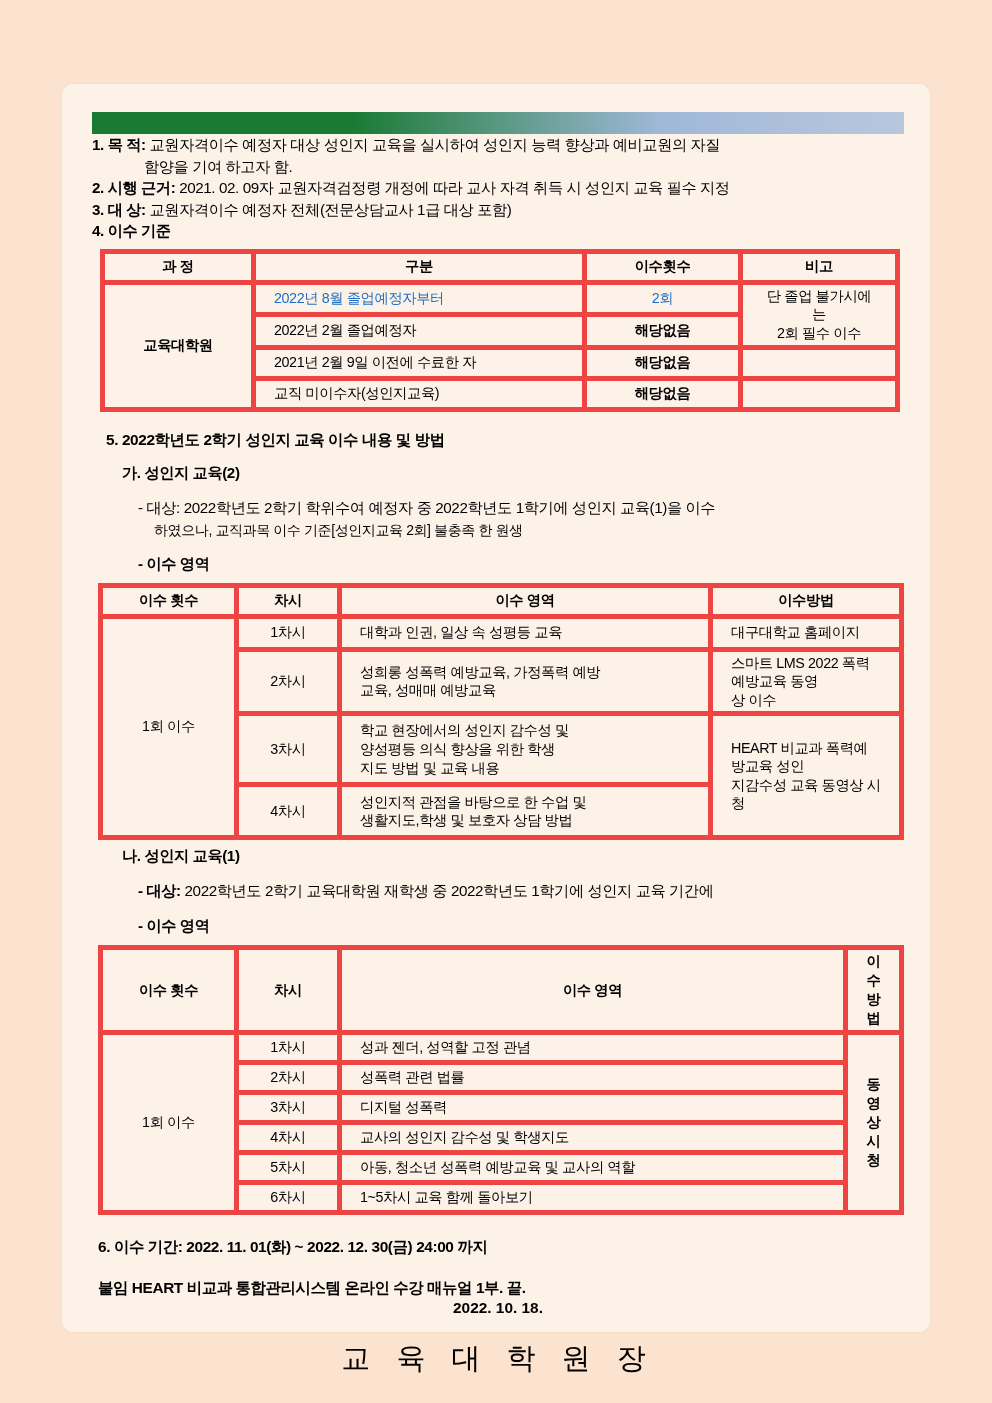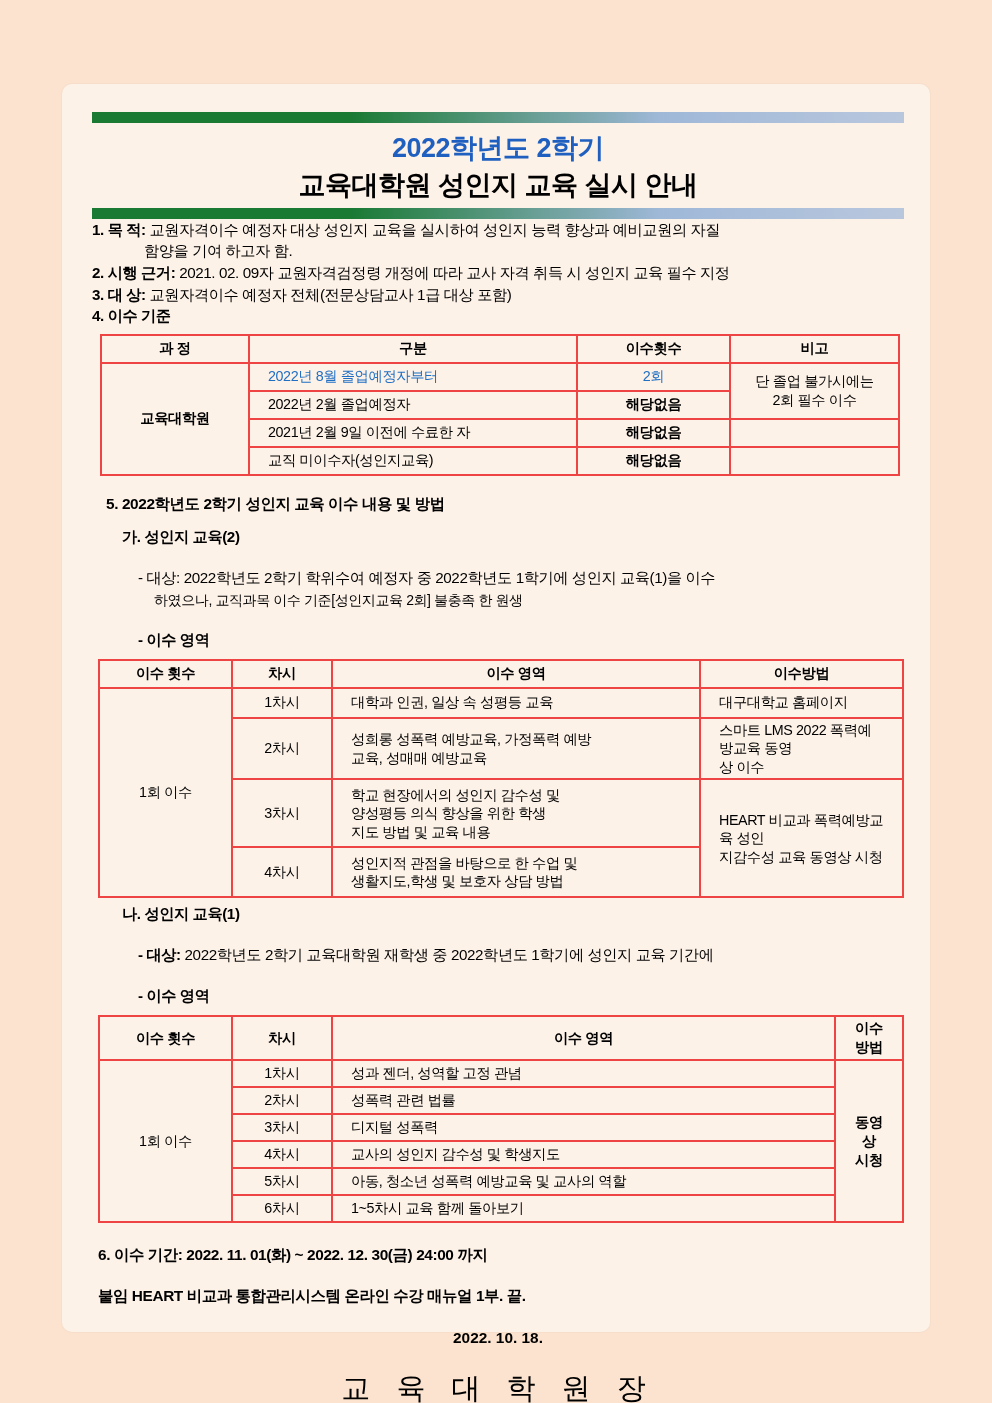--- a/index.html
+++ b/index.html
@@ -78,39 +78,39 @@
     padding-left: 14px;
   }
   .sub-head {
     margin-top: 12px;
     font-size: 15.2px;
     font-weight: bold;
     letter-spacing: -0.4px;
     padding-left: 30px;
   }
   .dash-line {
-    margin-top: 20px;
+    margin-top: 14px;
     font-size: 15.2px;
     letter-spacing: -0.4px;
     padding-left: 46px;
   }
   .dash-cont {
     margin-top: 3px;
     font-size: 14px;
     letter-spacing: -0.4px;
     padding-left: 62px;
   }
   
   table {
     border-collapse: collapse;
     font-size: 14.3px;
     letter-spacing: -0.4px;
   }
   table td, table th {
-    border: 2px solid #ef4444;
+    border: 5px solid #ef4444;
     padding: 2px 18px;
     vertical-align: middle;
     font-weight: normal;
   }
   .t1 {
     margin-top: 7px;
     margin-left: 8px;
     width: 800px;
   }
   .t1 th {
@@ -151,45 +151,40 @@
     padding-left: 6px;
   }
   .foot2 {
     margin-top: 20px;
     font-size: 15.4px;
     font-weight: bold;
     letter-spacing: -0.4px;
     padding-left: 6px;
   }
   .date {
-    margin-top: 22px;
     text-align: center;
     font-size: 15.4px;
     font-weight: bold;
     letter-spacing: 0px;
   }
   .signer {
     margin-top: 22px;
     text-align: center;
     font-size: 29px;
     font-weight: normal;
     letter-spacing: 9px;
   }
 </style>
 </head>
 <body>
 
 <div class="page">
   <div class="inner">
 
     <div class="hdr-bar"></div>
-    <div class="hdr-title-wrap">
-      <div class="hdr-line1">2022학년도 2학기</div>
-      <div class="hdr-line2">교육대학원 성인지 교육 실시 안내</div>
-    </div>
     <div class="hdr-bar bottom"></div>
 
     <div class="body-block">
       <div class="ln">
         <span class="bold">1. 목 적:</span>
         <span>교원자격이수 예정자 대상 성인지 교육을 실시하여 성인지 능력 향상과 예비교원의 자질</span>
       </div>
       <div class="ln ind3">함양을 기여 하고자 함.</div>
       <div class="ln">
         <span class="bold">2. 시행 근거:</span>

